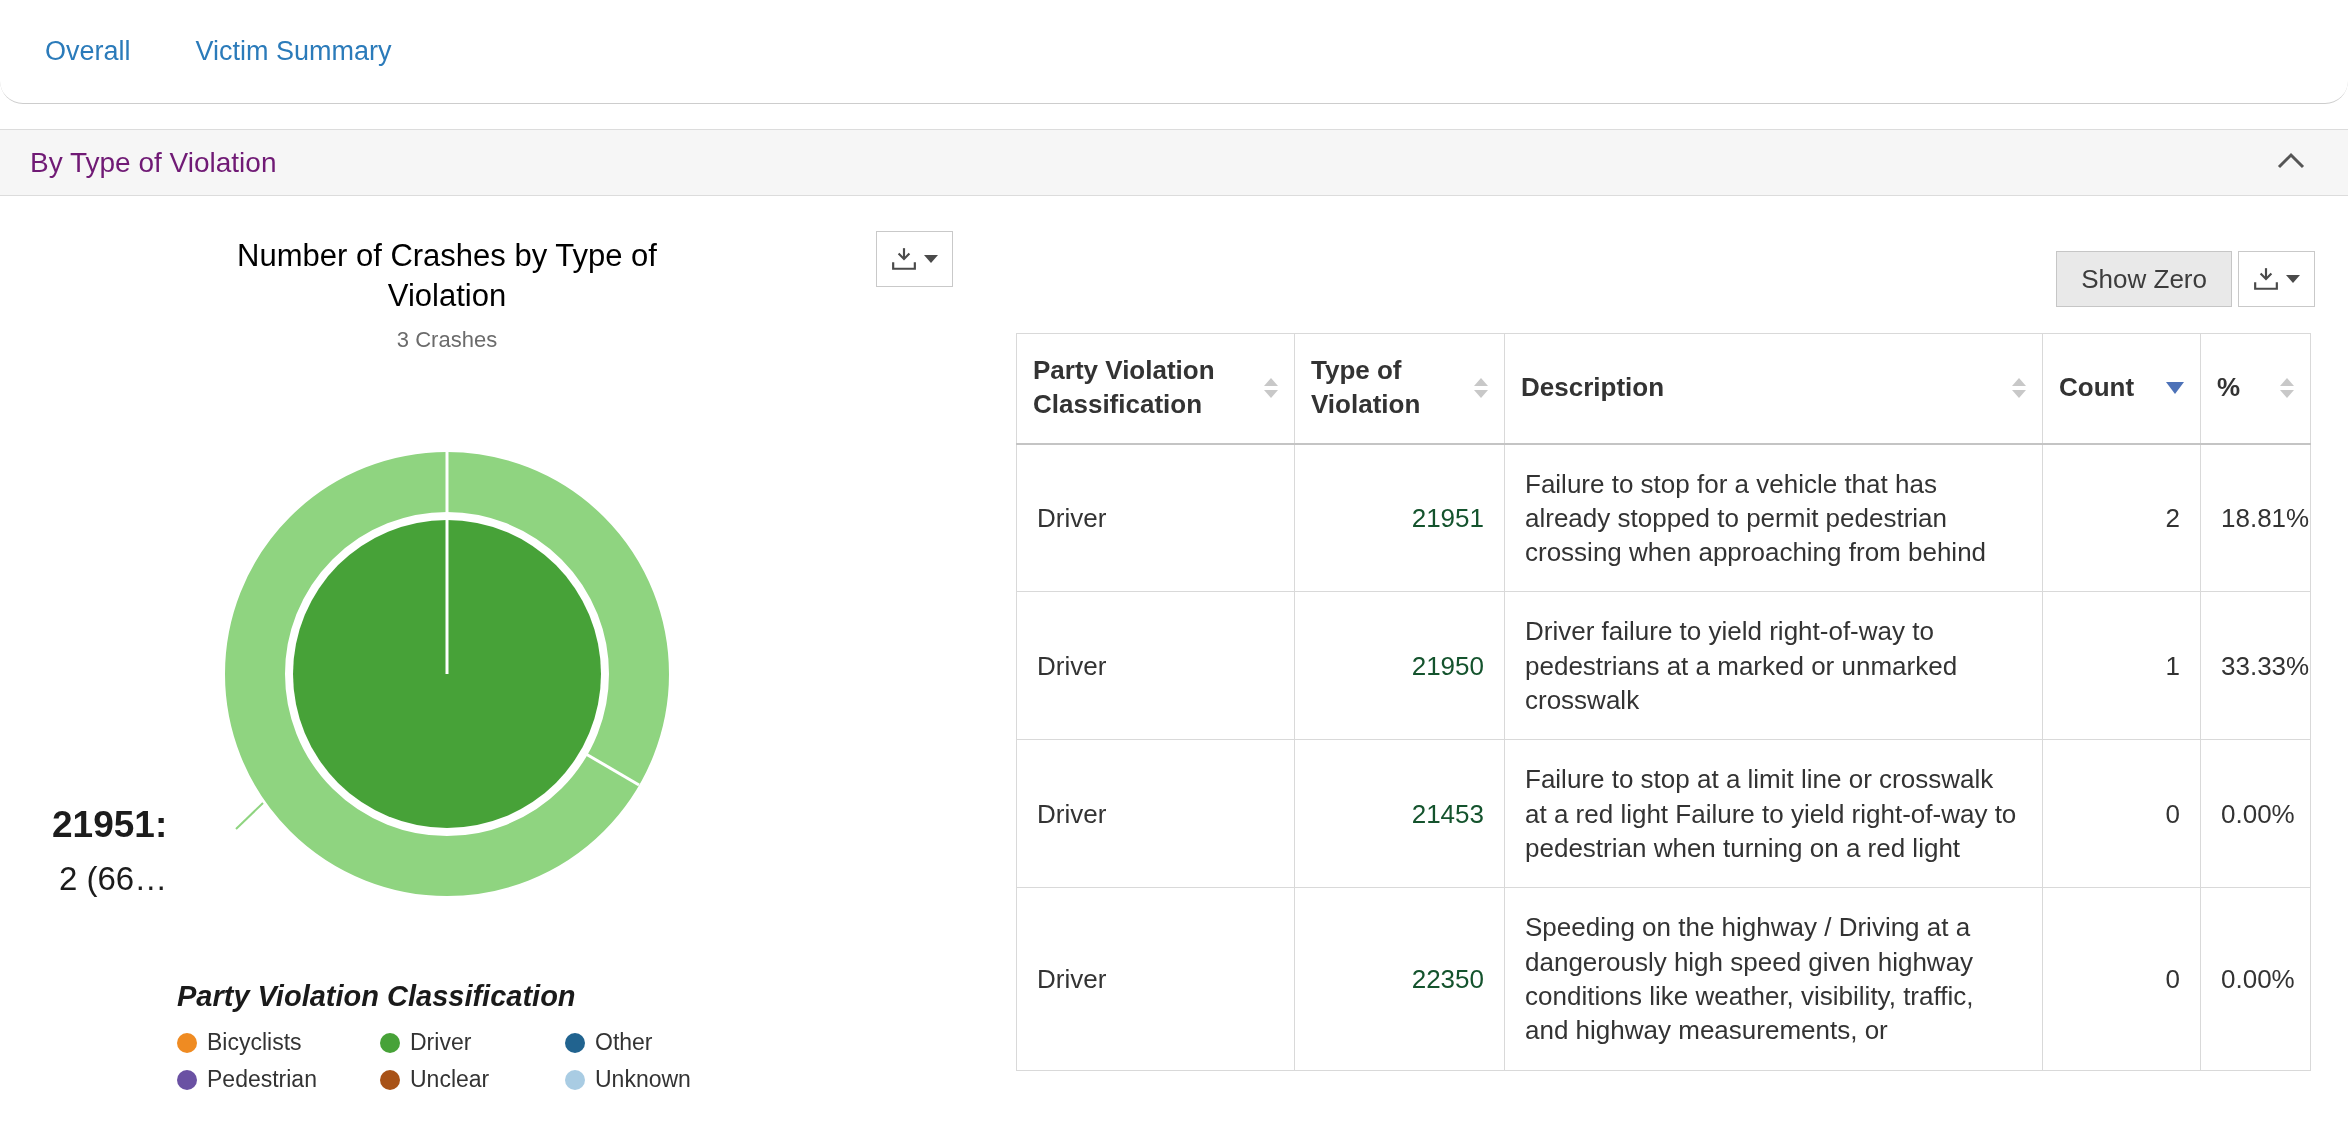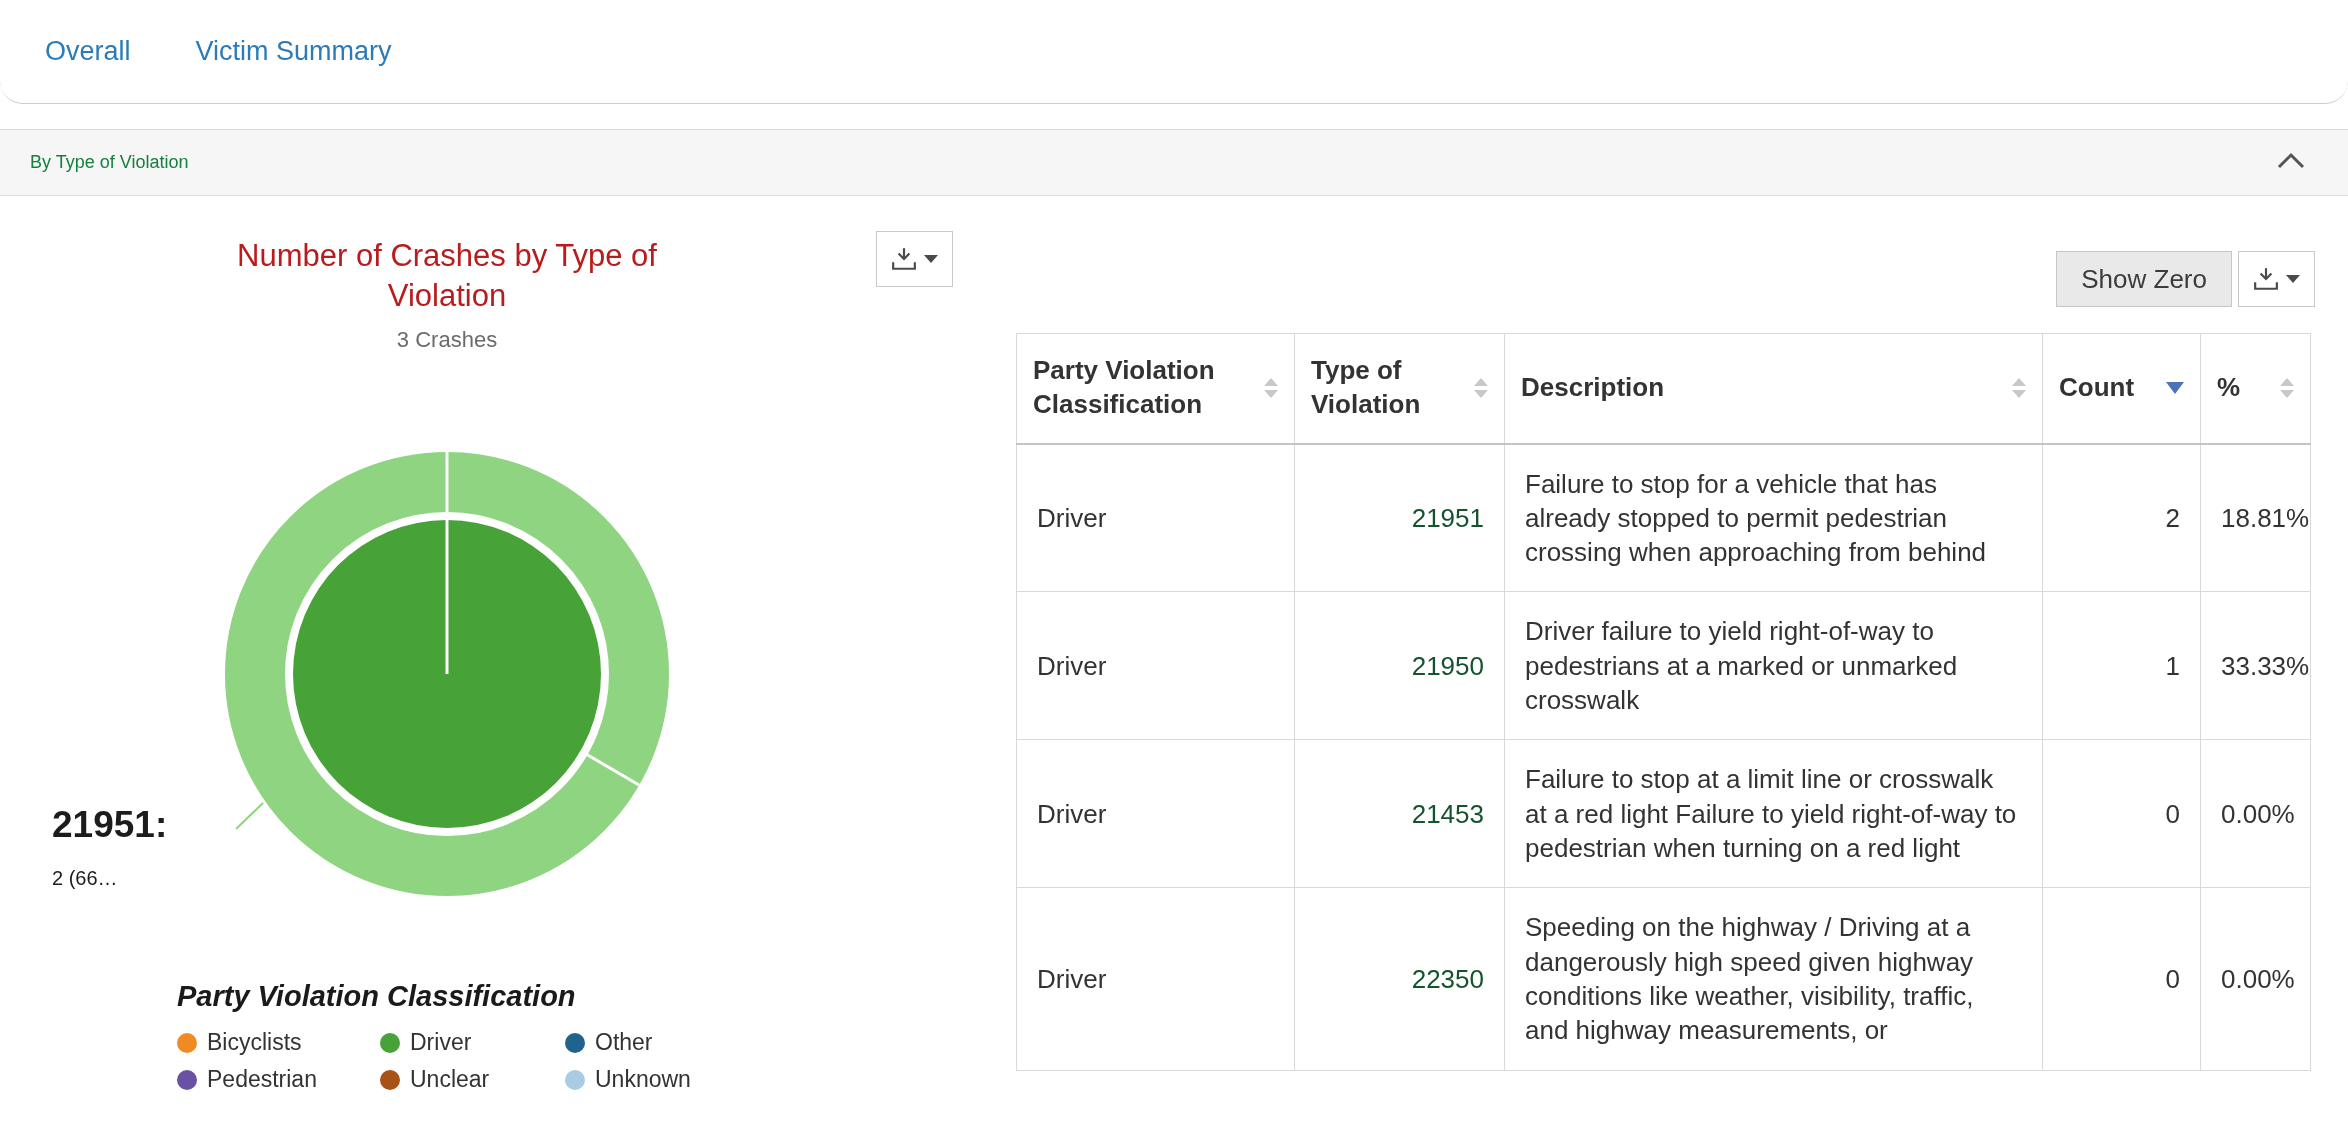--- a/index.html
+++ b/index.html
@@ -25,41 +25,41 @@
     border-top-left-radius:3px; border-top-right-radius:3px;
   }
 
   
   .panel-header {
     position:absolute; top:129px; left:0; width:100%; height:67px;
     background:#f6f6f6; border-top:1px solid #dcdcdc; border-bottom:1px solid #dcdcdc;
     display:flex; align-items:center; justify-content:space-between;
     padding:0 42px 0 30px;
   }
-  .panel-title { font-size:18px; color:#15803d; }
+  .panel-title { font-size:28px; color:#701a75; }
 
   
   .chart-head { position:absolute; left:187px; top:236px; width:520px; text-align:center; }
-  .chart-title { font-size:31px; color:#b91c1c; line-height:1.3; }
+  .chart-title { font-size:31px; color:#000000; line-height:1.3; }
   .chart-subtitle { font-size:22px; color:#6b6b6b; margin-top:10px; }
 
   .export-btn {
     background:#fff; border:1px solid #c9c9c9; display:flex; align-items:center;
     justify-content:center; gap:7px; padding:0 14px; height:56px;
   }
   .export-btn.chart-pos { position:absolute; left:876px; top:231px; }
   .caret {
     width:0; height:0; border-left:7px solid transparent; border-right:7px solid transparent;
     border-top:8px solid #4a4a4a;
   }
   .donut-svg { position:absolute; left:0; top:196px; }
 
   .slice-label { position:absolute; left:52px; top:803px; color:#1c1c1c; line-height:1.2; }
   .slice-label .l1 { font-weight:bold; font-size:37px; }
-  .slice-label .l2 { font-size:20px; margin-top:19px; }
+  .slice-label .l2 { font-size:33px; margin-top:12px;text-align:right; }
 
   .legend { position:absolute; left:177px; top:980px; }
   .legend-title { font-style:italic; font-weight:bold; font-size:29px; color:#1a1a1a; margin-bottom:16px; }
   .legend-grid {
     display:grid; grid-auto-flow:column; grid-template-rows:repeat(2,auto);
     grid-template-columns:203px 185px auto; row-gap:10px;
   }
   .legend-item { display:flex; align-items:center; gap:10px; font-size:23px; color:#333; }
   .dot { width:20px; height:20px; border-radius:50%; flex:none; background:#999; }
 

